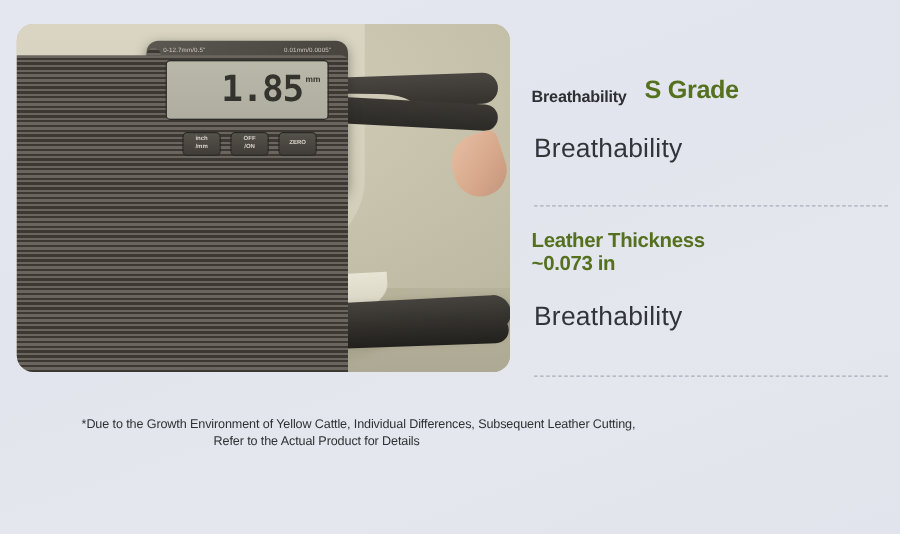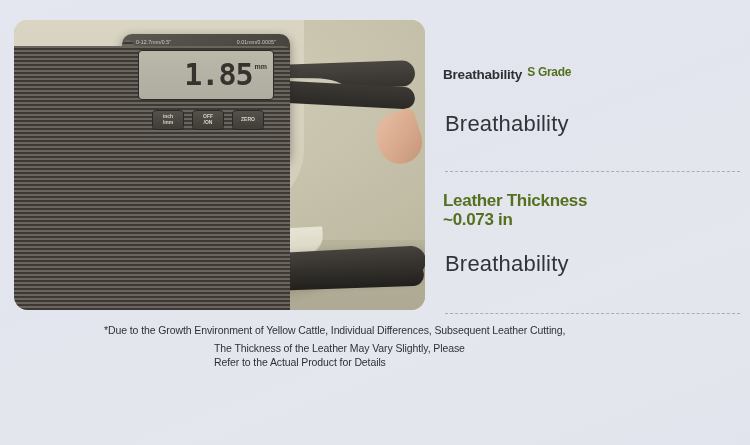--- a/index.html
+++ b/index.html
@@ -273,25 +273,25 @@
     display: flex;
     align-items: baseline;
   }
   .grade-label {
     font-size: 13.5px;
     font-weight: 700;
     color: #2f3033;
     letter-spacing: -0.2px;
   }
   .grade-value {
-    font-size: 12px;
+    font-size: 21px;
     font-weight: 700;
     color: #55701e;
     letter-spacing: -0.3px;
-    margin-left: 5px;
+    margin-left: 15px;
     position: relative;
     top: -3px;
   }
   .subtitle-1 {
     position: absolute;
     left: 10px;
     top: 99px;
     font-size: 22px;
     font-weight: 300;
     color: #32343a;
@@ -326,23 +326,22 @@
     font-size: 22px;
     font-weight: 300;
     color: #32343a;
     letter-spacing: 0.2px;
   }
 
   
   .disclaimer {
     position: absolute;
     left: 68px;
-    top: 324px;
+    top: 348px;
     width: 640px;
-    margin-left: 36px;
   }
   .disc-line {
     font-size: 10.5px;
     color: #2f3134;
     line-height: 1.32;
     letter-spacing: -0.1px;
   }
   .disc-indent {
     margin-left: 110px;
     margin-top: 4px;
@@ -414,17 +413,16 @@
     <div class="thick-title">Leather Thickness
 ~0.073 in</div>
 
     <div class="subtitle-2">Breathability</div>
 
     <div class="divider d2"></div>
   </div>
 
   <div class="disclaimer">
     <div class="disc-line">*Due to the Growth Environment of Yellow Cattle, Individual Differences, Subsequent Leather Cutting,</div>
-    <div class="disc-line disc-indent">The Thickness of the Leather May Vary Slightly, Please</div>
     <div class="disc-line" style="margin-left:110px;">Refer to the Actual Product for Details</div>
   </div>
 
 </div>
 
 </body></html>

